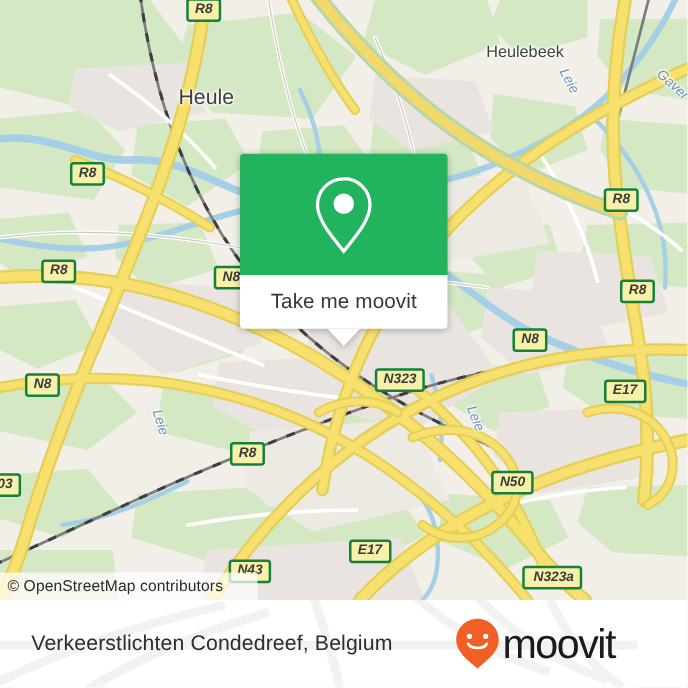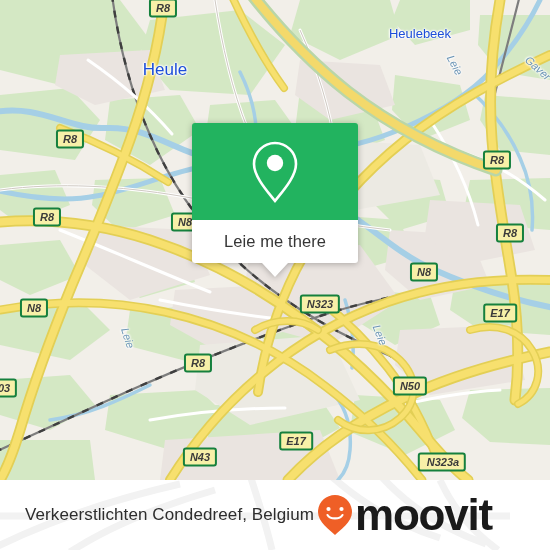--- a/index.html
+++ b/index.html
@@ -38,21 +38,21 @@
     font-family:"Liberation Sans",sans-serif;
     font-style:italic;
   }
   .maplabel{
     position:absolute;z-index:24;
     color:#474747;font-size:13px;
     transform:translate(-50%,-50%);
     white-space:nowrap;text-shadow:
       1px 0 2px #fff,-1px 0 2px #fff,0 1px 2px #fff,0 -1px 2px #fff;
   }
-  .maplabel.town{font-size:17px;color:#1d4ed8;}
+  .maplabel.town{font-size:17px;color:#404040;margin-top:8px;}
   .maplabel.water{color:#6a94b5;font-size:11px;font-style:italic;}
 
   
   .popup{
     position:absolute;left:192px;top:123px;width:166px;
     z-index:60;
     filter:drop-shadow(0 1px 3px rgba(0,0,0,.28));
   }
   .popup-head{
     background:#22b35f;height:97px;border-radius:3px 3px 0 0;
@@ -84,21 +84,21 @@
   .footer-title{
     position:absolute;left:25px;top:50%;transform:translateY(-50%);
     font-size:17px;color:#2d2d2d;letter-spacing:.1px;
     z-index:3;
   }
   .brand{
     position:absolute;right:18px;top:50%;transform:translateY(-50%);
     display:flex;align-items:center;gap:2px;z-index:3;
   }
   .brand-word{
-    font-size:44px;font-weight:bold;color:#1a1a1a;
+    font-size:33px;font-weight:normal;color:#1a1a1a;
     letter-spacing:-1.2px;line-height:30px;
   }
 </style>
 </head>
 <body>
 
 <div id="app">
 
   <div class="map">
 
@@ -299,25 +299,28 @@
     <div class="shield" style="left:4px;top:388px;">03</div>
 
     <div class="popup">
       <div class="popup-head">
         <svg width="54" height="66" viewBox="0 0 54 66">
           <path d="M27 4 C15.4 4 6 13.4 6 25 C6 38 20 53 27 62 C34 53 48 38 48 25 C48 13.4 38.6 4 27 4 Z" fill="none" stroke="#ffffff" stroke-width="2.6"></path>
           <circle cx="27" cy="24" r="8.2" fill="#ffffff"></circle>
         </svg>
       </div>
       <div class="popup-body">
-        <span class="popup-label">Leie me there</span>
+        <span class="popup-label">Take me moovit</span>
         <span class="popup-tail"></span>
       </div>
     </div>
 
+    <div class="attrib">
+      <span>© OpenStreetMap contributors</span>
+    </div>
   </div>
 
   <div class="footer">
     <svg class="footer-bg" viewBox="0 0 550 70">
       <rect x="0" y="0" width="550" height="70" fill="#ffffff"></rect>
       <g stroke="#f2f2f2" stroke-width="7" fill="none">
         <path d="M-10 70 C50 40 110 20 180 4"></path>
         <path d="M70 72 C110 46 160 26 215 10"></path>
         <path d="M330 -5 C360 22 396 44 440 58"></path>
         <path d="M380 -5 C406 24 440 48 486 64"></path>

